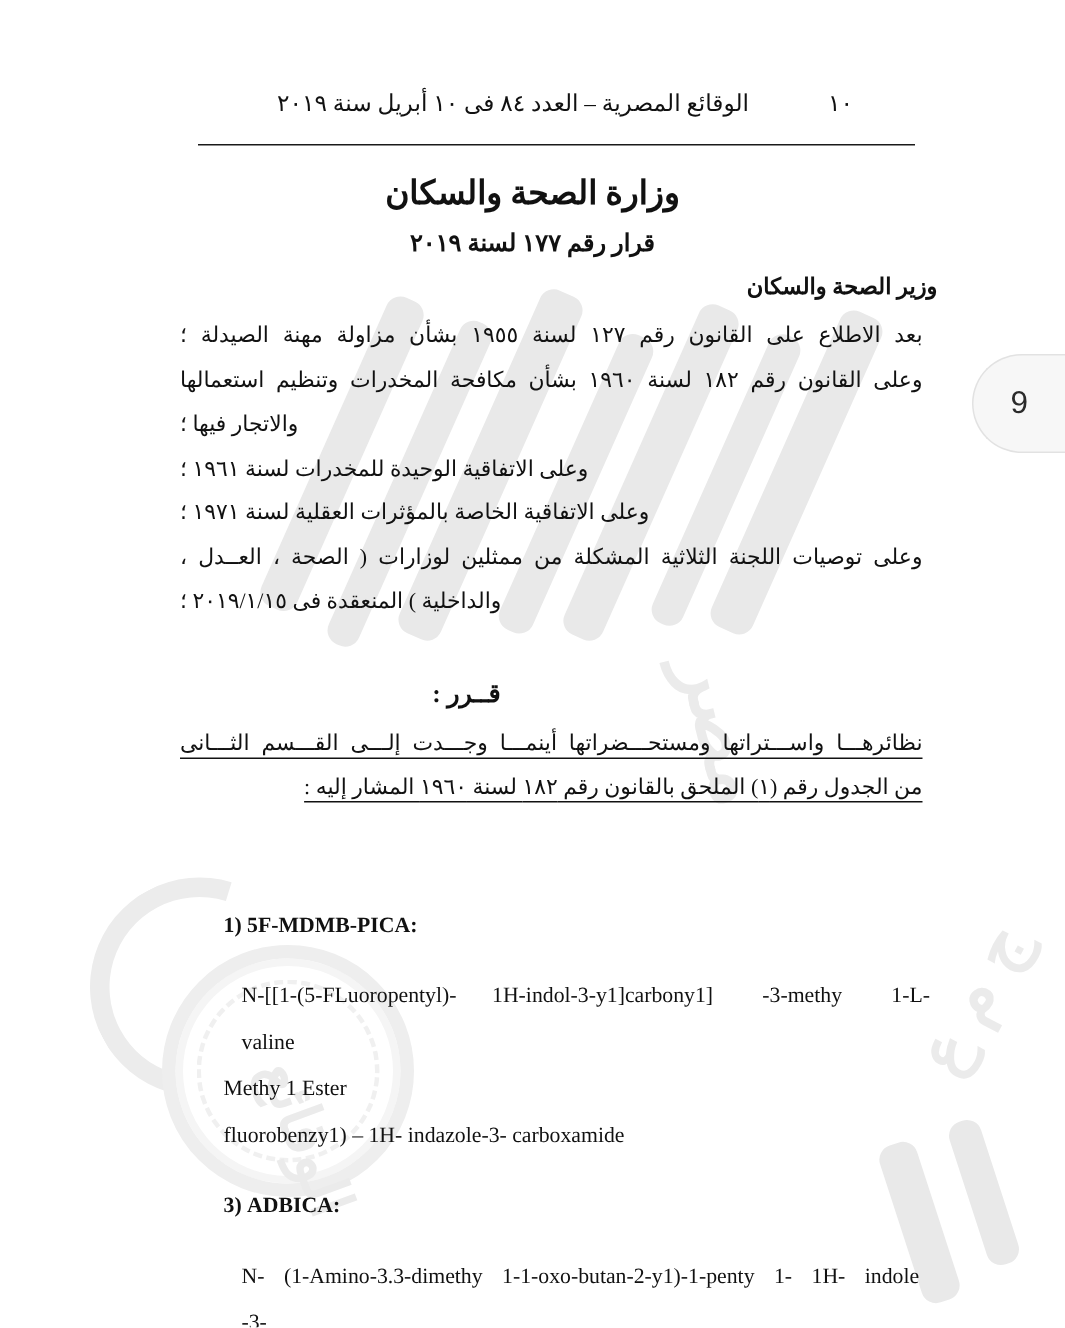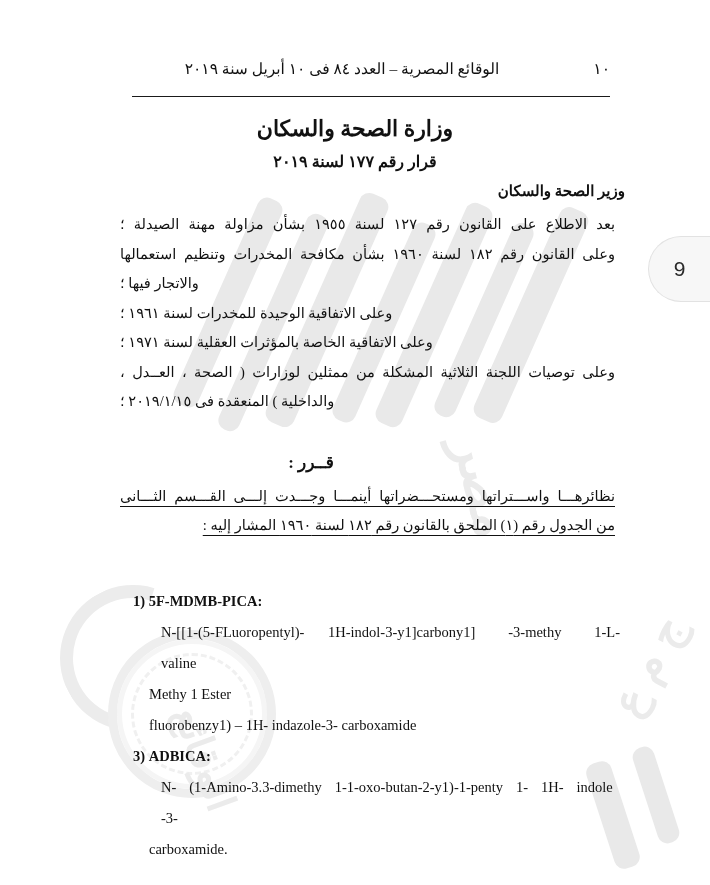--- a/index.html
+++ b/index.html
@@ -78,21 +78,21 @@
     left: 132px;
     width: 478px;
     display: flex;
     align-items: baseline;
     justify-content: flex-start;
     font-size: 15.5px;
   }
 
   .header-pageno {
     width: 58px;
-    text-align: right;
+    text-align: left;
   }
 
   .header-title {
     flex: 1;
     text-align: center;
     letter-spacing: 0.2px;
   }
 
   .header-rule {
     position: absolute;
@@ -198,21 +198,21 @@
     left: 133px;
     right: 90px;
     direction: ltr;
     text-align: left;
     font-size: 14.5px;
     line-height: 31px;
   }
 
   .subst-head {
     font-weight: bold;
-    margin: 0;
+    margin: 16px;
   }
 
   .subst-head .subst-name {
     font-weight: bold;
   }
 
   .subst-body {
     margin: 0 0 0 28px;
     text-align: justify;
     font-weight: normal;

